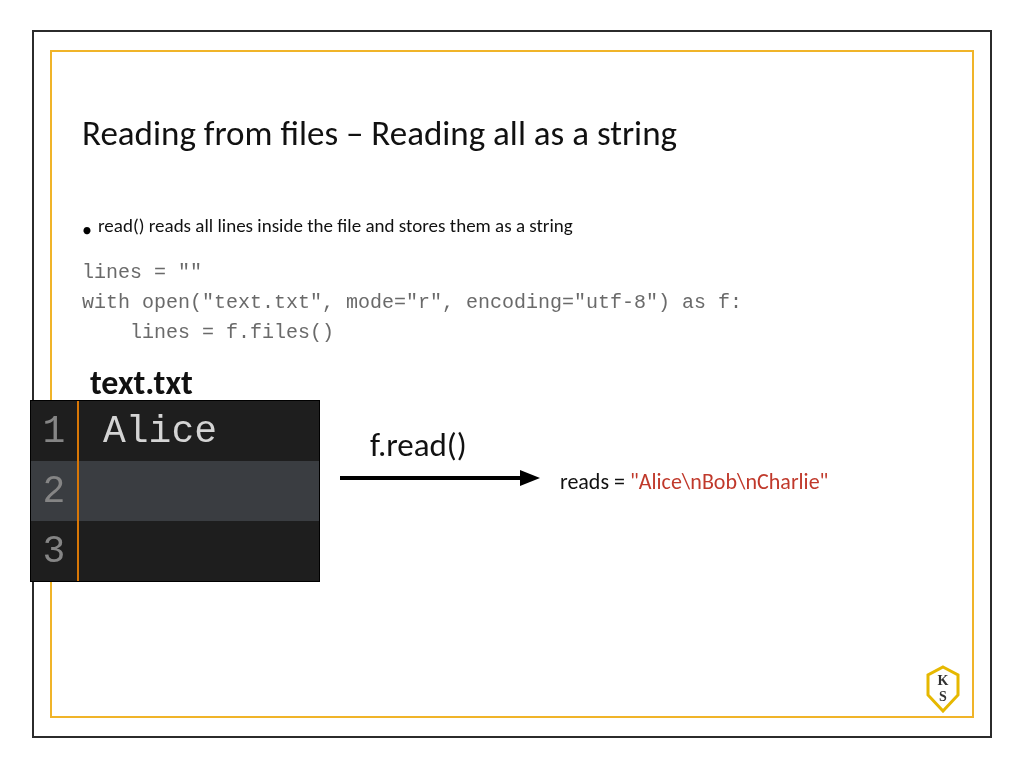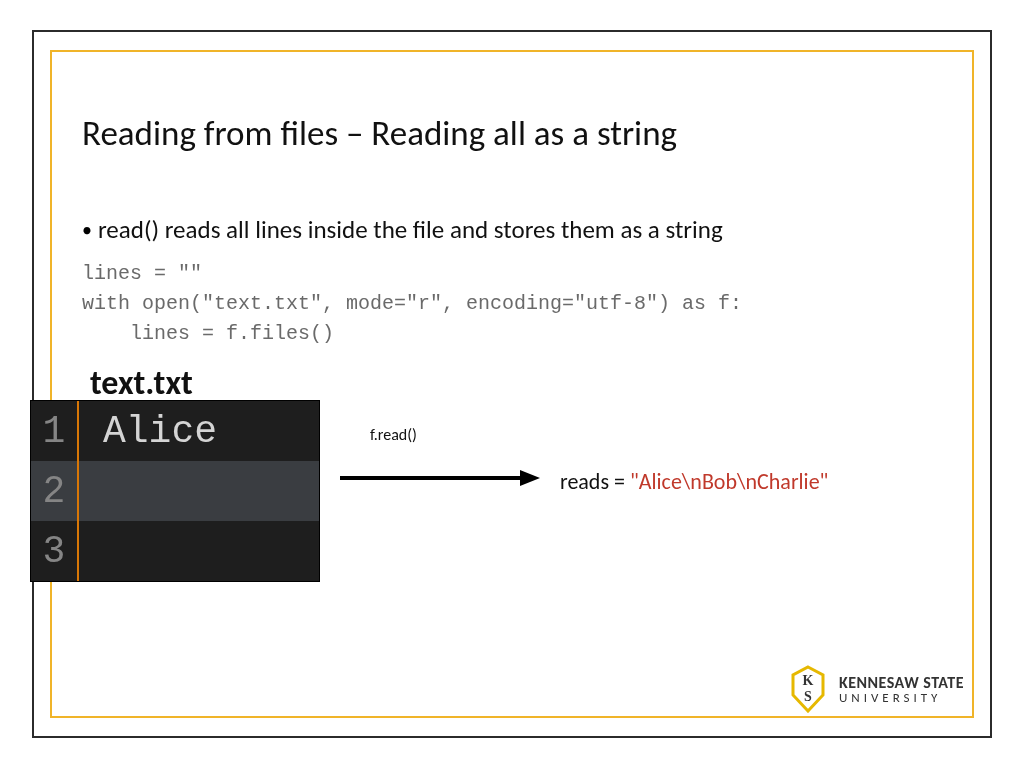--- a/index.html
+++ b/index.html
@@ -37,21 +37,21 @@
     align-items: flex-start;
     margin-bottom: 12px;
   }
   .bullet-dot {
     font-size: 20px;
     line-height: 32px;
     margin-right: 6px;
     color: #000;
   }
   .bullet-text {
-    font-size: 25px;
+    font-size: 19px;
     color: #111;
     line-height: 1.3;
   }
   .code {
     font-family: "Courier New", monospace;
     font-size: 20px;
     color: #6a6a6a;
     line-height: 1.5;
     margin-top: 6px;
     white-space: pre;
@@ -91,21 +91,21 @@
     justify-content: center;
   }
   .txt {
     padding-left: 24px;
     color: #d4d4d4;
   }
   .arrow-label {
     position: absolute;
     top: 425px;
     left: 370px;
-    font-size: 16px;
+    font-size: 33px;
     color: #111;
   }
   .arrow {
     position: absolute;
     top: 468px;
     left: 340px;
     width: 200px;
     height: 20px;
   }
   .result {
@@ -175,17 +175,13 @@
 <div class="result">
   <span>reads = </span><span class="str">"Alice\nBob\nCharlie"</span>
 </div>
 
 <div class="logo">
   <svg width="42" height="48" viewBox="0 0 42 48">
     <polygon points="21,2 36,10 36,30 21,46 6,30 6,10" fill="none" stroke="#e6b800" stroke-width="3"></polygon>
     <text x="21" y="20" text-anchor="middle" font-size="14" font-weight="900" fill="#333" font-family="Georgia,serif">K</text>
     <text x="21" y="36" text-anchor="middle" font-size="14" font-weight="900" fill="#333" font-family="Georgia,serif">S</text>
   </svg>
-  <div class="logo-text">
-    <div class="l1">KENNESAW STATE</div>
-    <div class="l2">UNIVERSITY</div>
-  </div>
 </div>
 
 </body></html>

